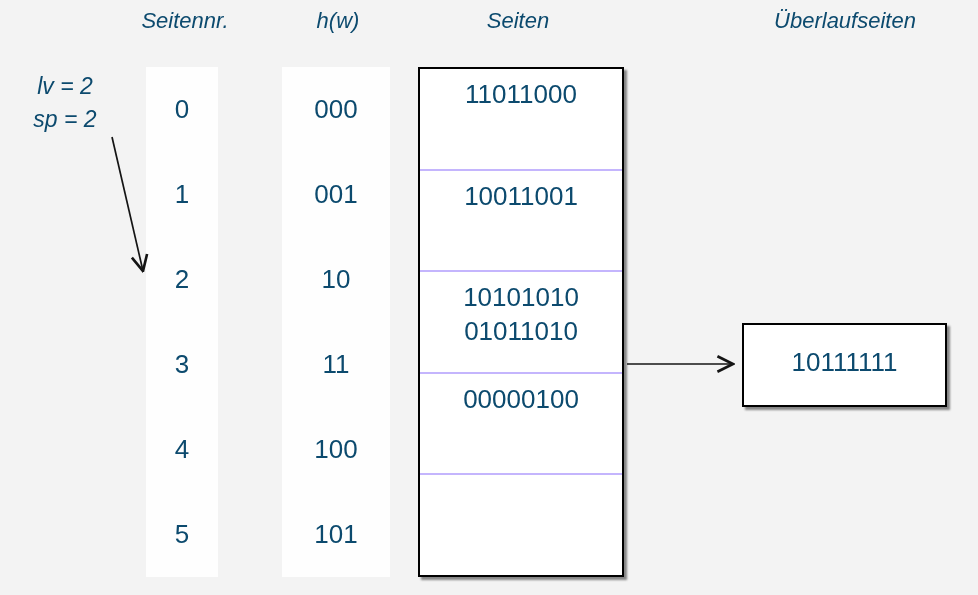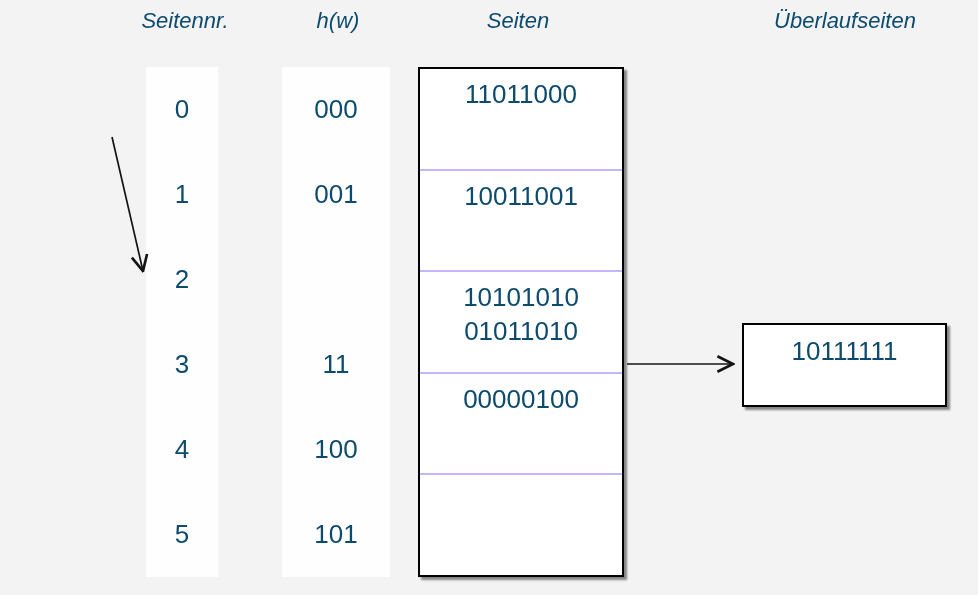--- a/index.html
+++ b/index.html
@@ -88,21 +88,21 @@
     position: absolute;
     left: 742px;
     top: 323px;
     width: 205px;
     height: 84px;
     box-sizing: border-box;
     border: 2px solid #000;
     background: #ffffff;
     box-shadow: 3px 3px 2px rgba(0,0,0,0.45);
     text-align: center;
-    padding-top: 9px;
+    padding-top: 20px;
     font-size: 26px;
     line-height: 34px;
   }
   .arrow-layer {
     position: absolute;
     left: 0; top: 0;
     width: 978px;
     height: 595px;
     pointer-events: none;
   }
@@ -110,33 +110,38 @@
 </head>
 <body>
 
 <div class="canvas">
 
   <div class="col-header" style="left:185px">Seitennr.</div>
   <div class="col-header" style="left:338px">h(w)</div>
   <div class="col-header" style="left:518px">Seiten</div>
   <div class="col-header" style="left:845px">Überlaufseiten</div>
 
+  <div class="annotation">
+    <div>lv = 2</div>
+    <div>sp = 2</div>
+  </div>
 
   <div class="strip strip-pageno"></div>
   <div class="strip strip-hash"></div>
 
   <div class="row-label pageno r0">0</div>
   <div class="row-label pageno r1">1</div>
   <div class="row-label pageno r2">2</div>
   <div class="row-label pageno r3">3</div>
   <div class="row-label pageno r4">4</div>
   <div class="row-label pageno r5">5</div>
 
   <div class="row-label hash r0">000</div>
   <div class="row-label hash r1">001</div>
+  <div class="row-label hash r2">10</div>
   <div class="row-label hash r3">11</div>
   <div class="row-label hash r4">100</div>
   <div class="row-label hash r5">101</div>
 
   <div class="pages-table">
     <div class="page-cell">
       <span class="page-entry">11011000</span>
       <span class="page-entry"></span>
     </div>
     <div class="page-cell">

